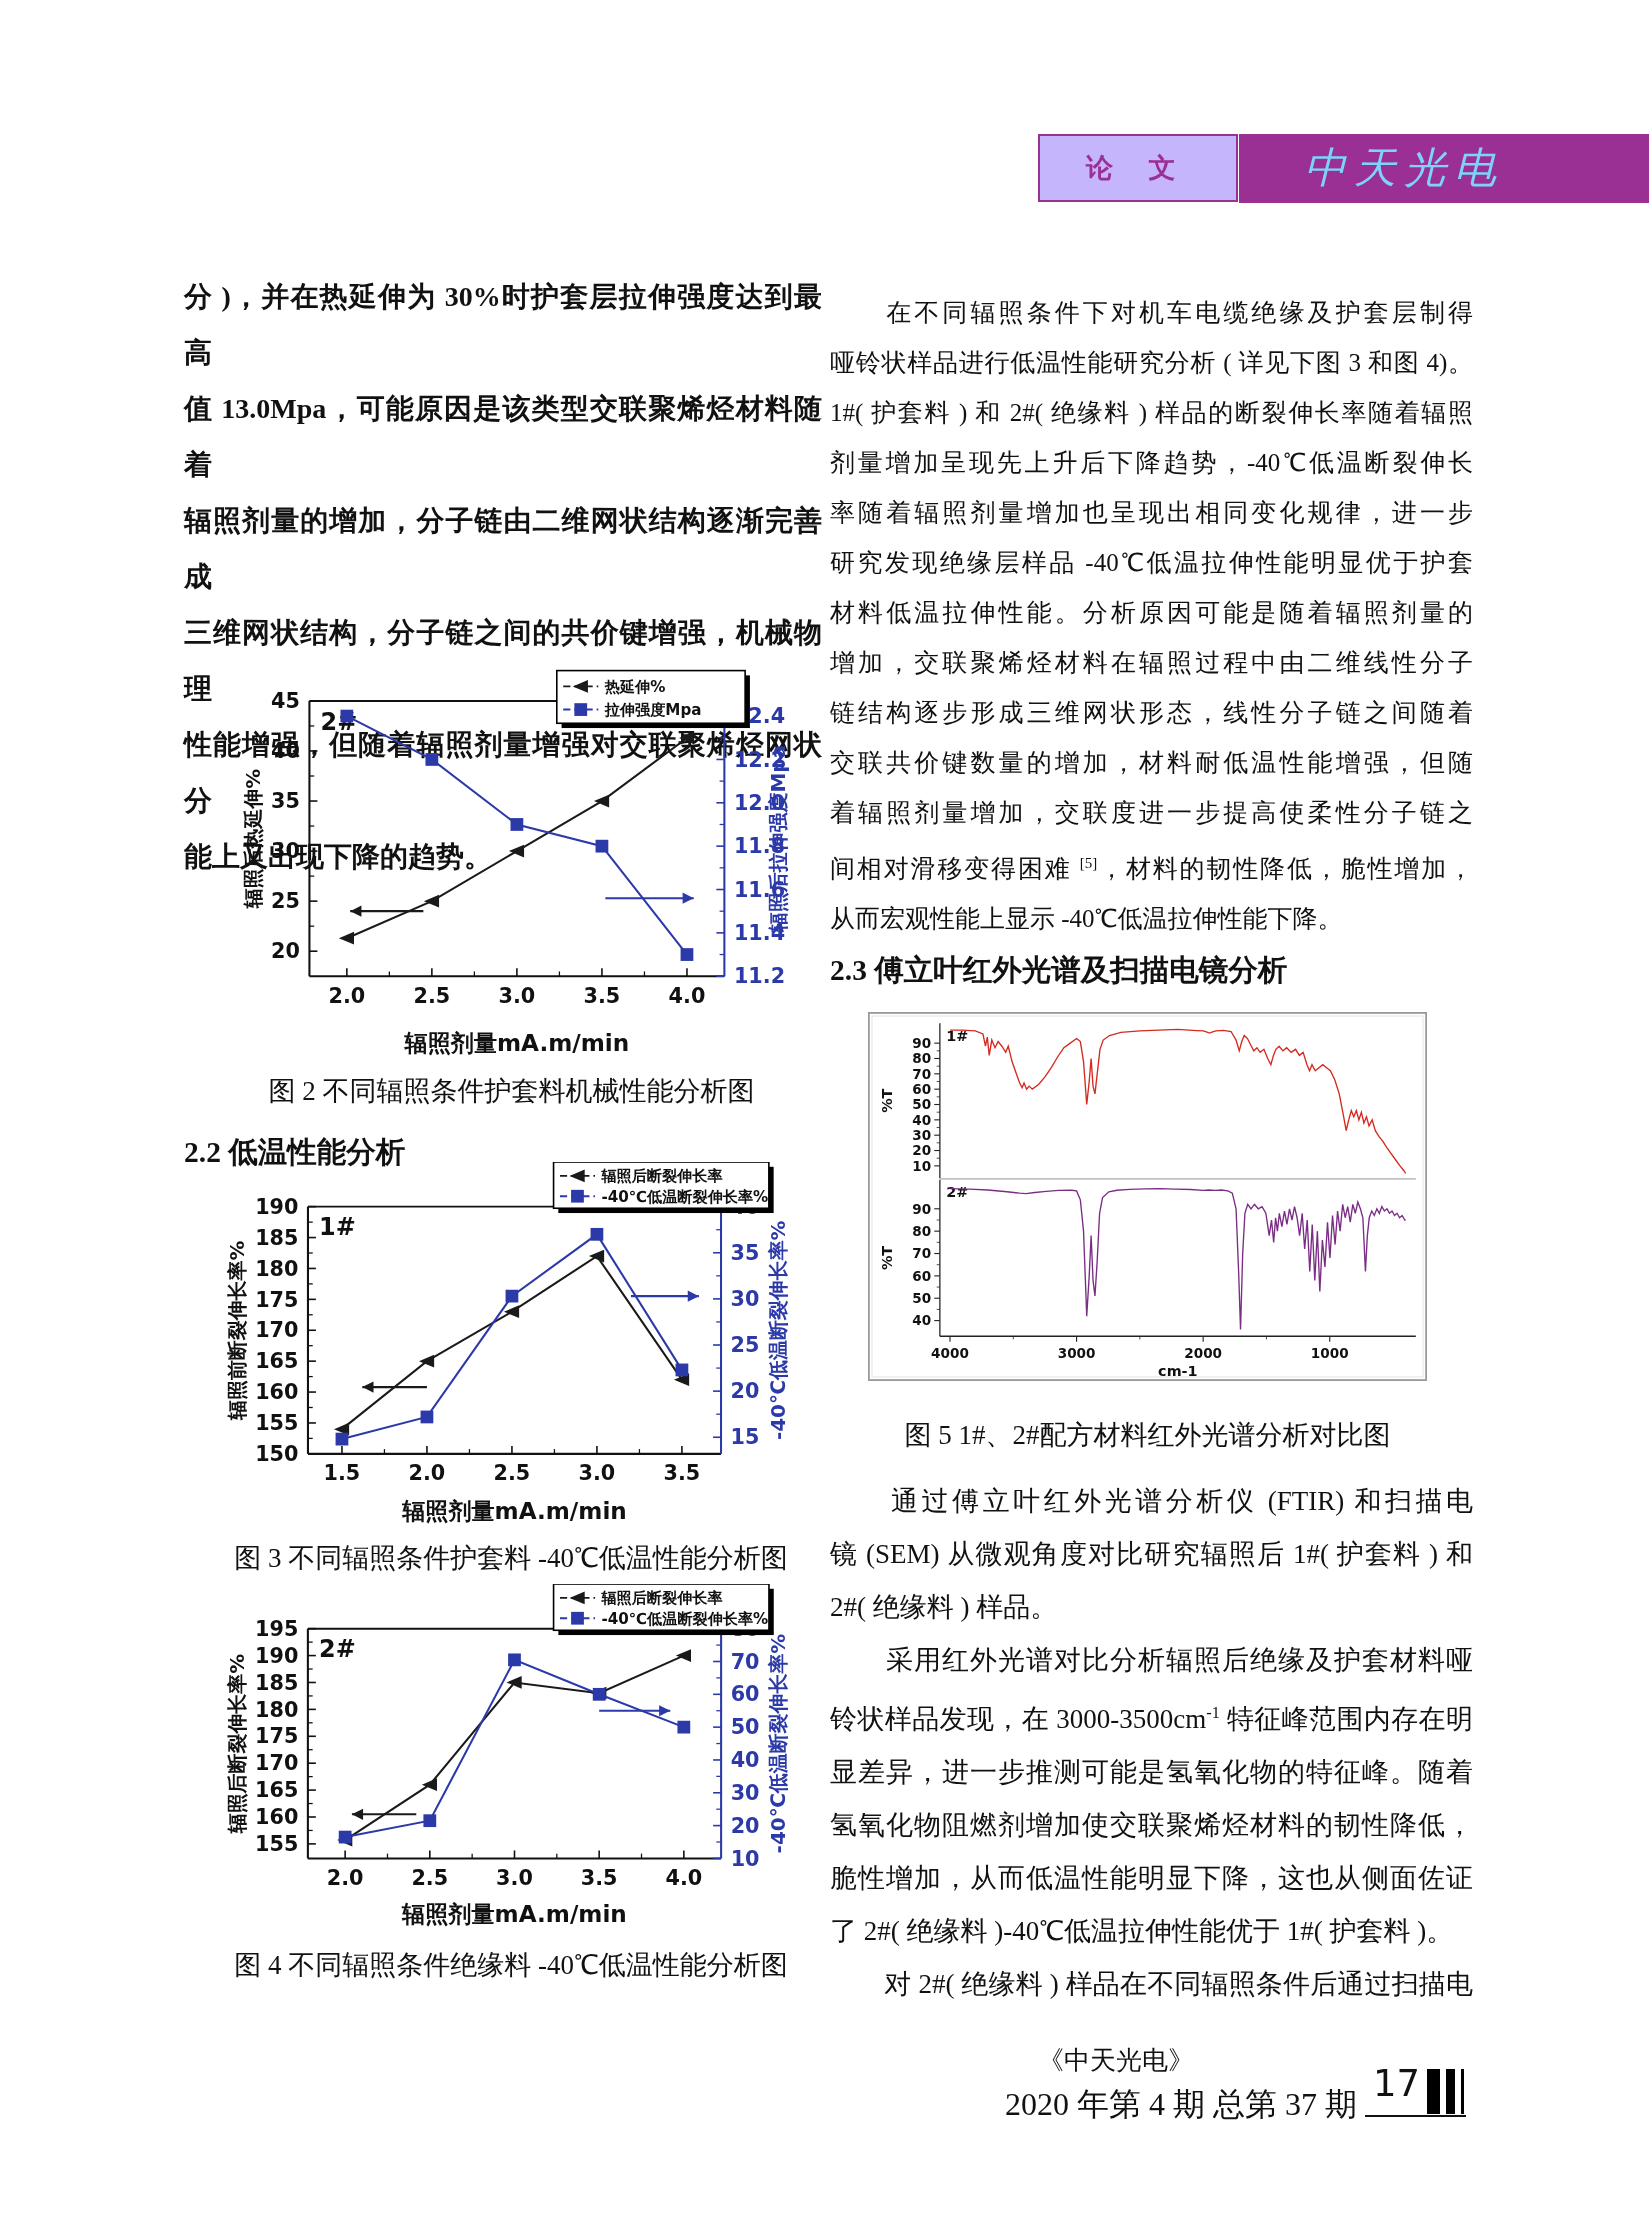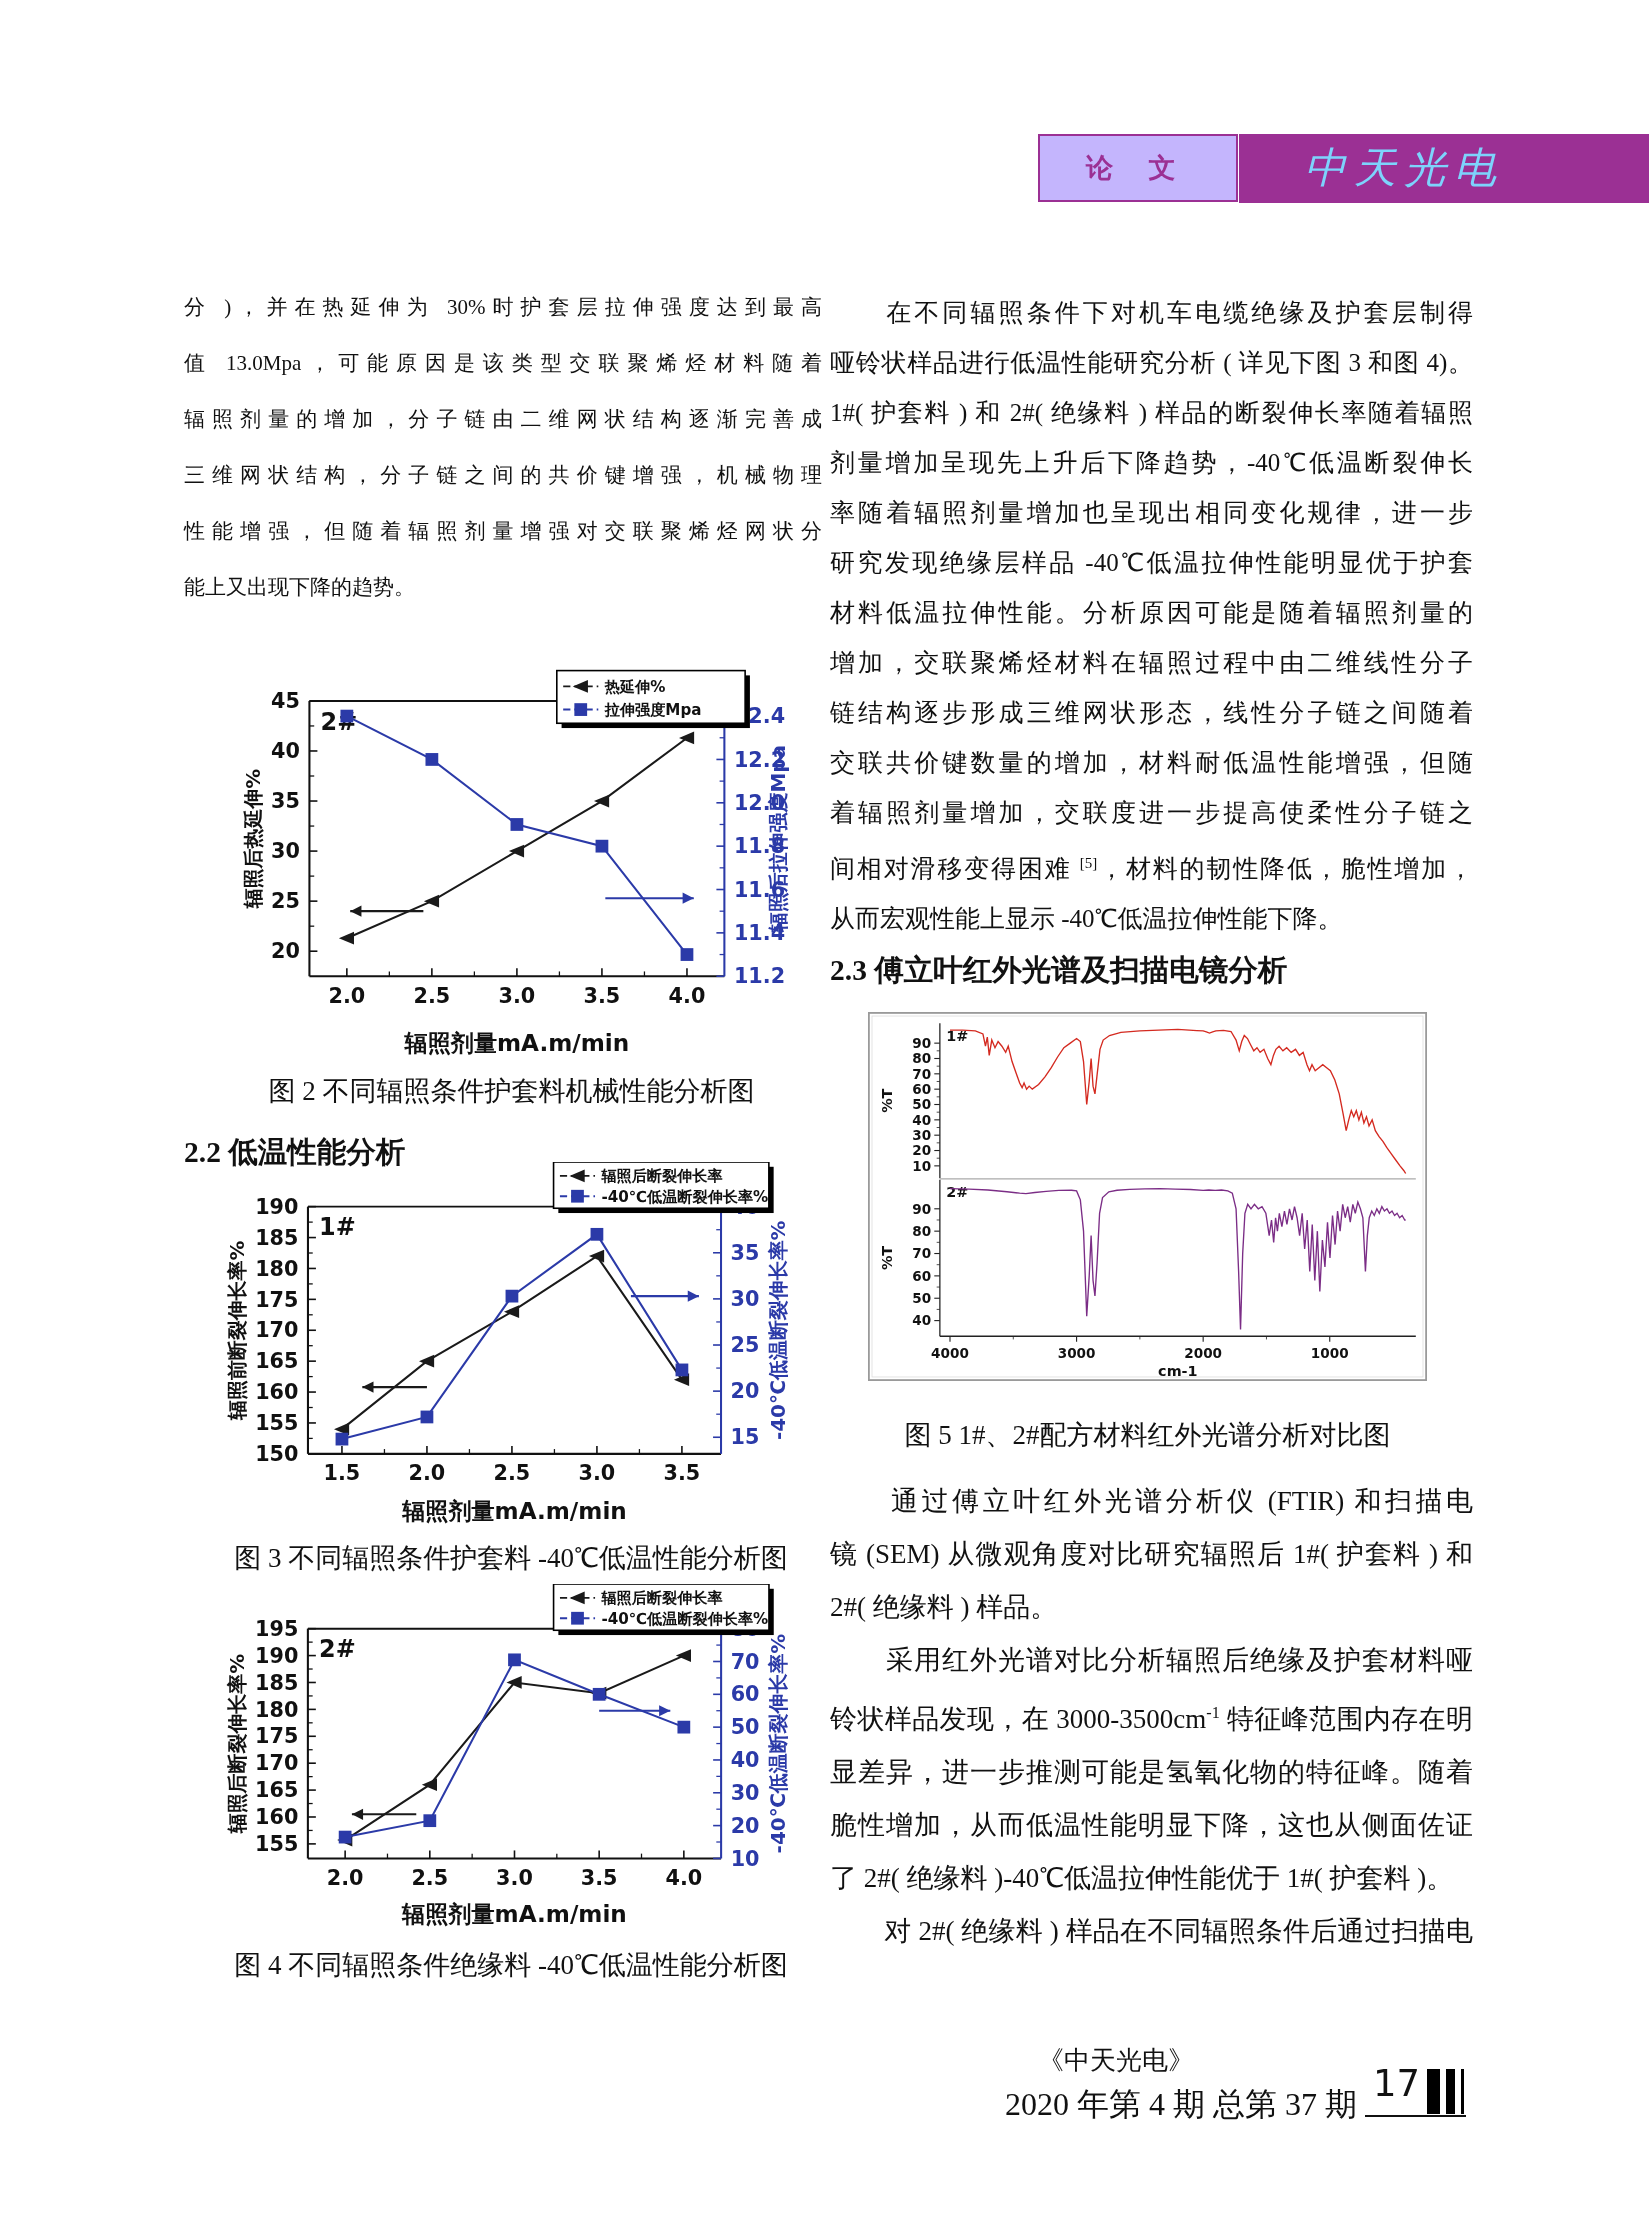--- a/index.html
+++ b/index.html
@@ -9,21 +9,21 @@
   .hdr-tab{position:absolute;left:1038px;top:134px;width:196px;height:64px;background:#c4b5fd;
            border:2.4px solid #9b3094;text-align:center;line-height:64px;font-size:27px;
            font-weight:bold;letter-spacing:14.4px;color:#9b3094;}
   .hdr-band{position:absolute;left:1239px;top:134px;width:411px;height:69px;background:#9b3094;}
   .hdr-brand{color:#7dd3fc;font-weight:normal;font-style:italic;font-size:42px;line-height:69px;
              padding-left:65px;letter-spacing:8px;font-family:"Liberation Serif",serif;}
   
   .col{position:absolute;}
   .tline{text-align:justify;text-align-last:justify;white-space:normal;}
   .tline.endline{text-align-last:left;}
-  #left-para{left:184px;top:279px;width:638px;font-size:21px;line-height:56px;}
+  #left-para{left:184px;top:269px;width:638px;font-size:28px;line-height:56px;font-weight:bold;}
   #right-para-a{left:830px;top:288px;width:643px;font-size:25px;line-height:50px;}
   #right-para-b{left:830px;top:1475px;width:643px;font-size:27px;line-height:53px;}
   sup{font-size:0.6em;}
   .caption{position:absolute;text-align:center;font-size:27px;}
   #cap2{left:208px;top:1073px;width:607px;}
   #cap3{left:192px;top:1540px;width:638px;}
   #cap4{left:192px;top:1947px;width:638px;}
   #cap5{left:868px;top:1417px;width:559px;}
   .sec-head{position:absolute;font-size:29.5px;font-weight:bold;}
   #sec22{left:184px;top:1133px;}
@@ -435,20 +435,21 @@
     </svg>
   <div id="cap5" class="caption">图 5 1#、2#配方材料红外光谱分析对比图</div>
 
   <div id="right-para-b" class="col">
       <div class="tline">　　通过傅立叶红外光谱分析仪 (FTIR) 和扫描电</div>
       <div class="tline">镜 (SEM) 从微观角度对比研究辐照后 1#( 护套料 ) 和</div>
       <div class="tline endline">2#( 绝缘料 ) 样品。</div>
       <div class="tline">　　采用红外光谱对比分析辐照后绝缘及护套材料哑</div>
       <div class="tline"><span>铃状样品发现，在 3000-3500cm</span><sup>-1</sup><span> 特征峰范围内存在明</span></div>
       <div class="tline">显差异，进一步推测可能是氢氧化物的特征峰。随着</div>
+      <div class="tline">氢氧化物阻燃剂增加使交联聚烯烃材料的韧性降低，</div>
       <div class="tline">脆性增加，从而低温性能明显下降，这也从侧面佐证</div>
       <div class="tline endline">了 2#( 绝缘料 )-40℃低温拉伸性能优于 1#( 护套料 )。</div>
       <div class="tline">　　对 2#( 绝缘料 ) 样品在不同辐照条件后通过扫描电</div>
     </div>
 
   <div class="foot-journal">《中天光电》</div>
   <div class="foot-issue">2020 年第 4 期 总第 37 期</div>
   <div class="pagenum">17</div>
   <div class="pagebars">
     <div class="b1"></div>

